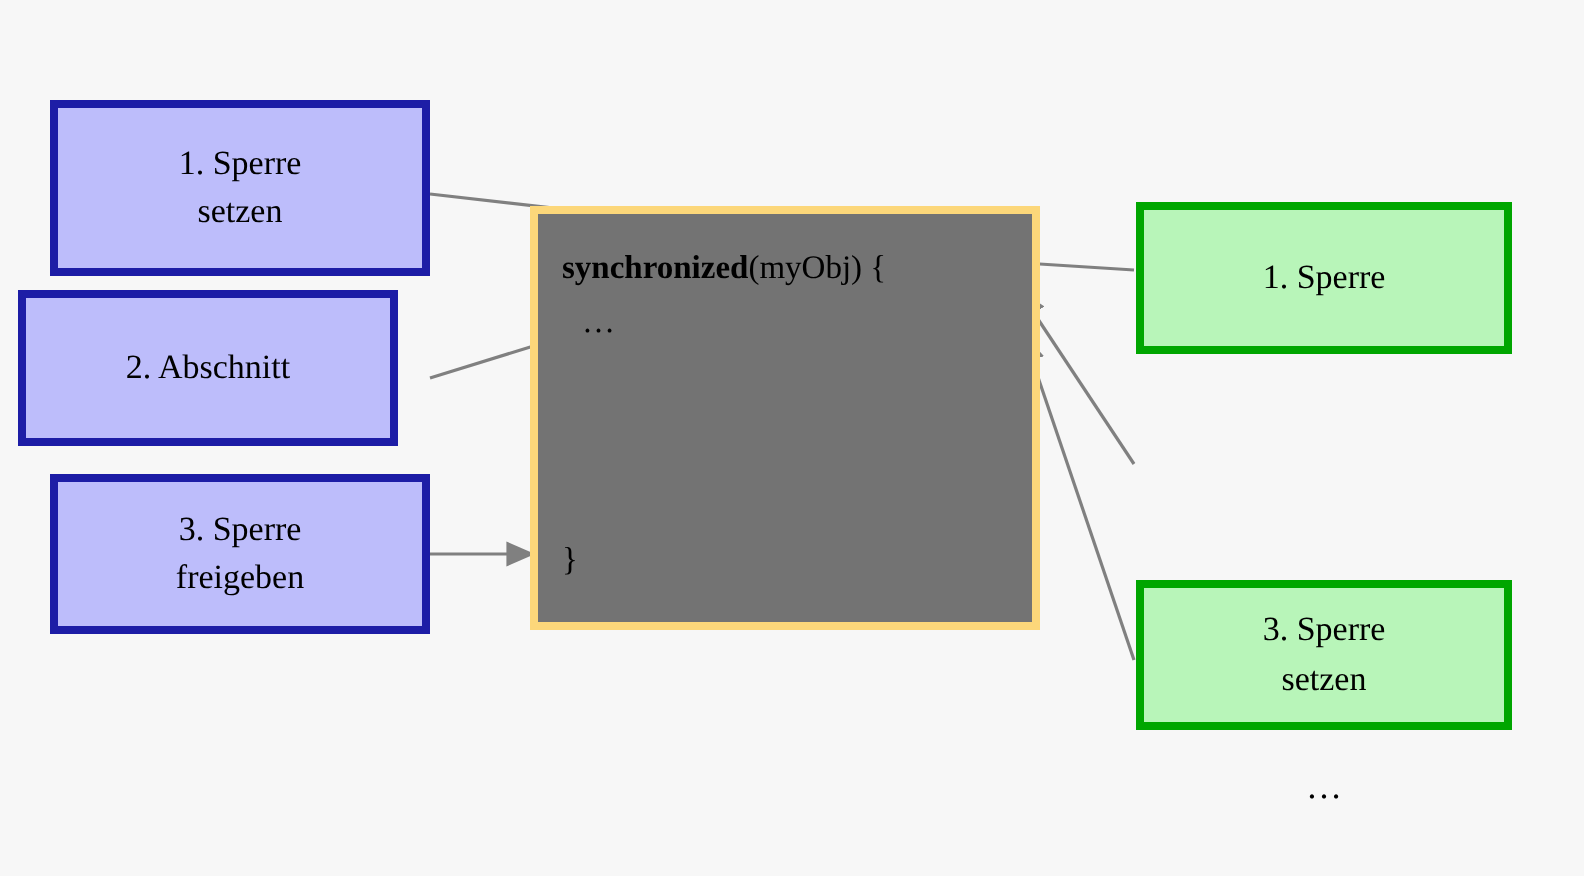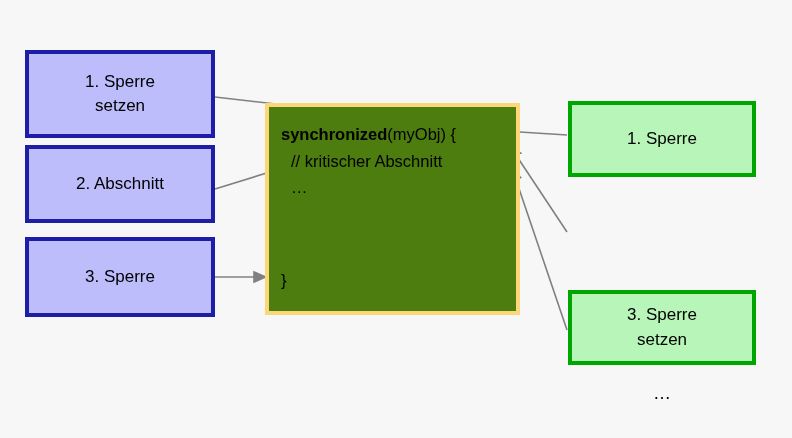--- a/index.html
+++ b/index.html
@@ -14,20 +14,21 @@
     font-family: "Liberation Sans", sans-serif;
     overflow: hidden;
     position: relative;
   }
   #canvas {
     position: absolute;
     left: 0;
     top: 0;
     width: 792px;
     height: 438px;
+    font-family: Liberation Serif, serif;
   }
   .arrow-layer {
     position: absolute;
     left: 0;
     top: 0;
     width: 792px;
     height: 438px;
     pointer-events: none;
   }
 
@@ -54,21 +55,21 @@
   
   .box-green {
     background: #b8f5b9;
     border: 4px solid #00a600;
   }
 
   
   .box-code {
     position: absolute;
     box-sizing: border-box;
-    background: #4d7c0f;
+    background: #737373;
     border: 4px solid #fcd77a;
     padding: 14px 0 0 12px;
     font-size: 16.5px;
     line-height: 1.62;
     color: #000000;
     text-align: left;
   }
   .code-line {
     white-space: pre;
   }
@@ -117,31 +118,31 @@
     <line x1="567" y1="232" x2="510" y2="146" stroke="#808080" stroke-width="1.6" marker-end="url(#ah)"></line>
 
     <line x1="567" y1="330" x2="512" y2="168" stroke="#808080" stroke-width="1.6" marker-end="url(#ah)"></line>
   </svg>
 
   <div class="box box-blue" style="left:25px; top:50px; width:190px; height:88px;">
     <span>1. Sperre</span>
     <span>setzen</span>
   </div>
 
-  <div class="box box-blue" style="left:25px; top:145px; width:190px; height:78px;">
+  <div class="box box-blue" style="left:9px; top:145px; width:190px; height:78px;">
     <span>2. Abschnitt</span>
   </div>
 
   <div class="box box-blue" style="left:25px; top:237px; width:190px; height:80px;">
     <span>3. Sperre</span>
+    <span>freigeben</span>
   </div>
 
   <div class="box-code" style="left:265px; top:103px; width:255px; height:212px;">
     <div class="code-line"><span class="code-kw">synchronized</span><span>(myObj) {</span></div>
-    <div class="code-line"><span class="code-indent"></span><span>// kritischer Abschnitt</span></div>
     <div class="code-line"><span class="code-indent"></span><span>…</span></div>
     <div class="code-brace-line"><span>}</span></div>
   </div>
 
   <div class="box box-green" style="left:568px; top:101px; width:188px; height:76px;">
     <span>1. Sperre</span>
   </div>
 
 
   <div class="box box-green" style="left:568px; top:290px; width:188px; height:75px;">

